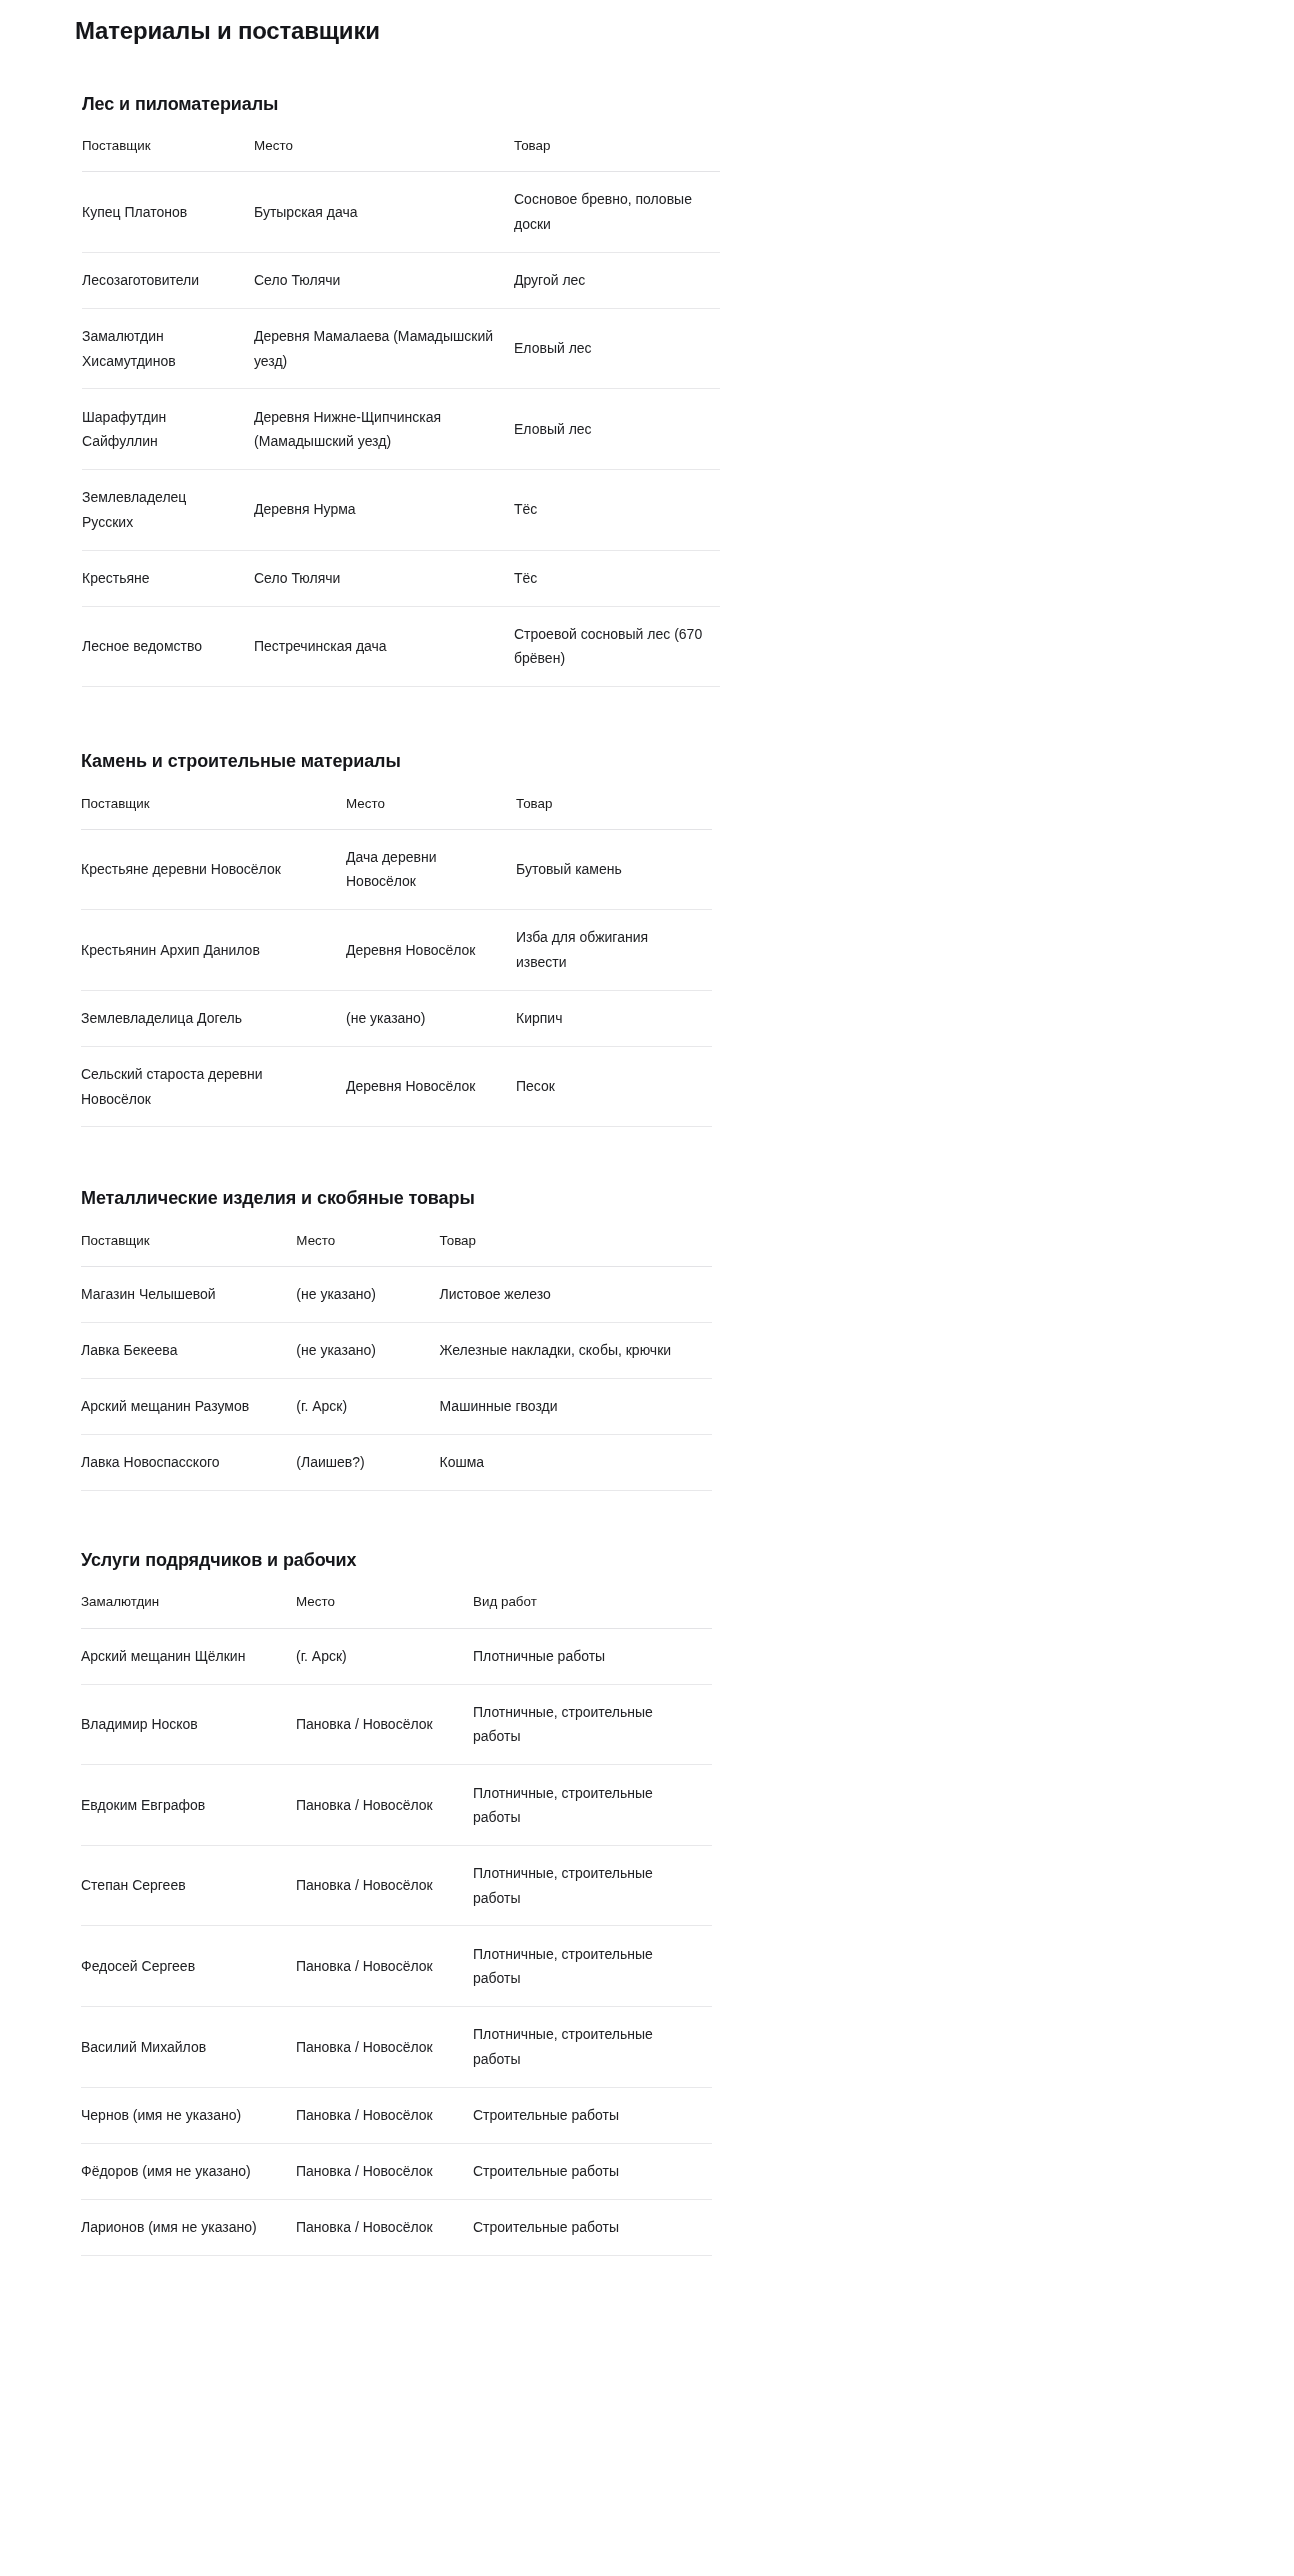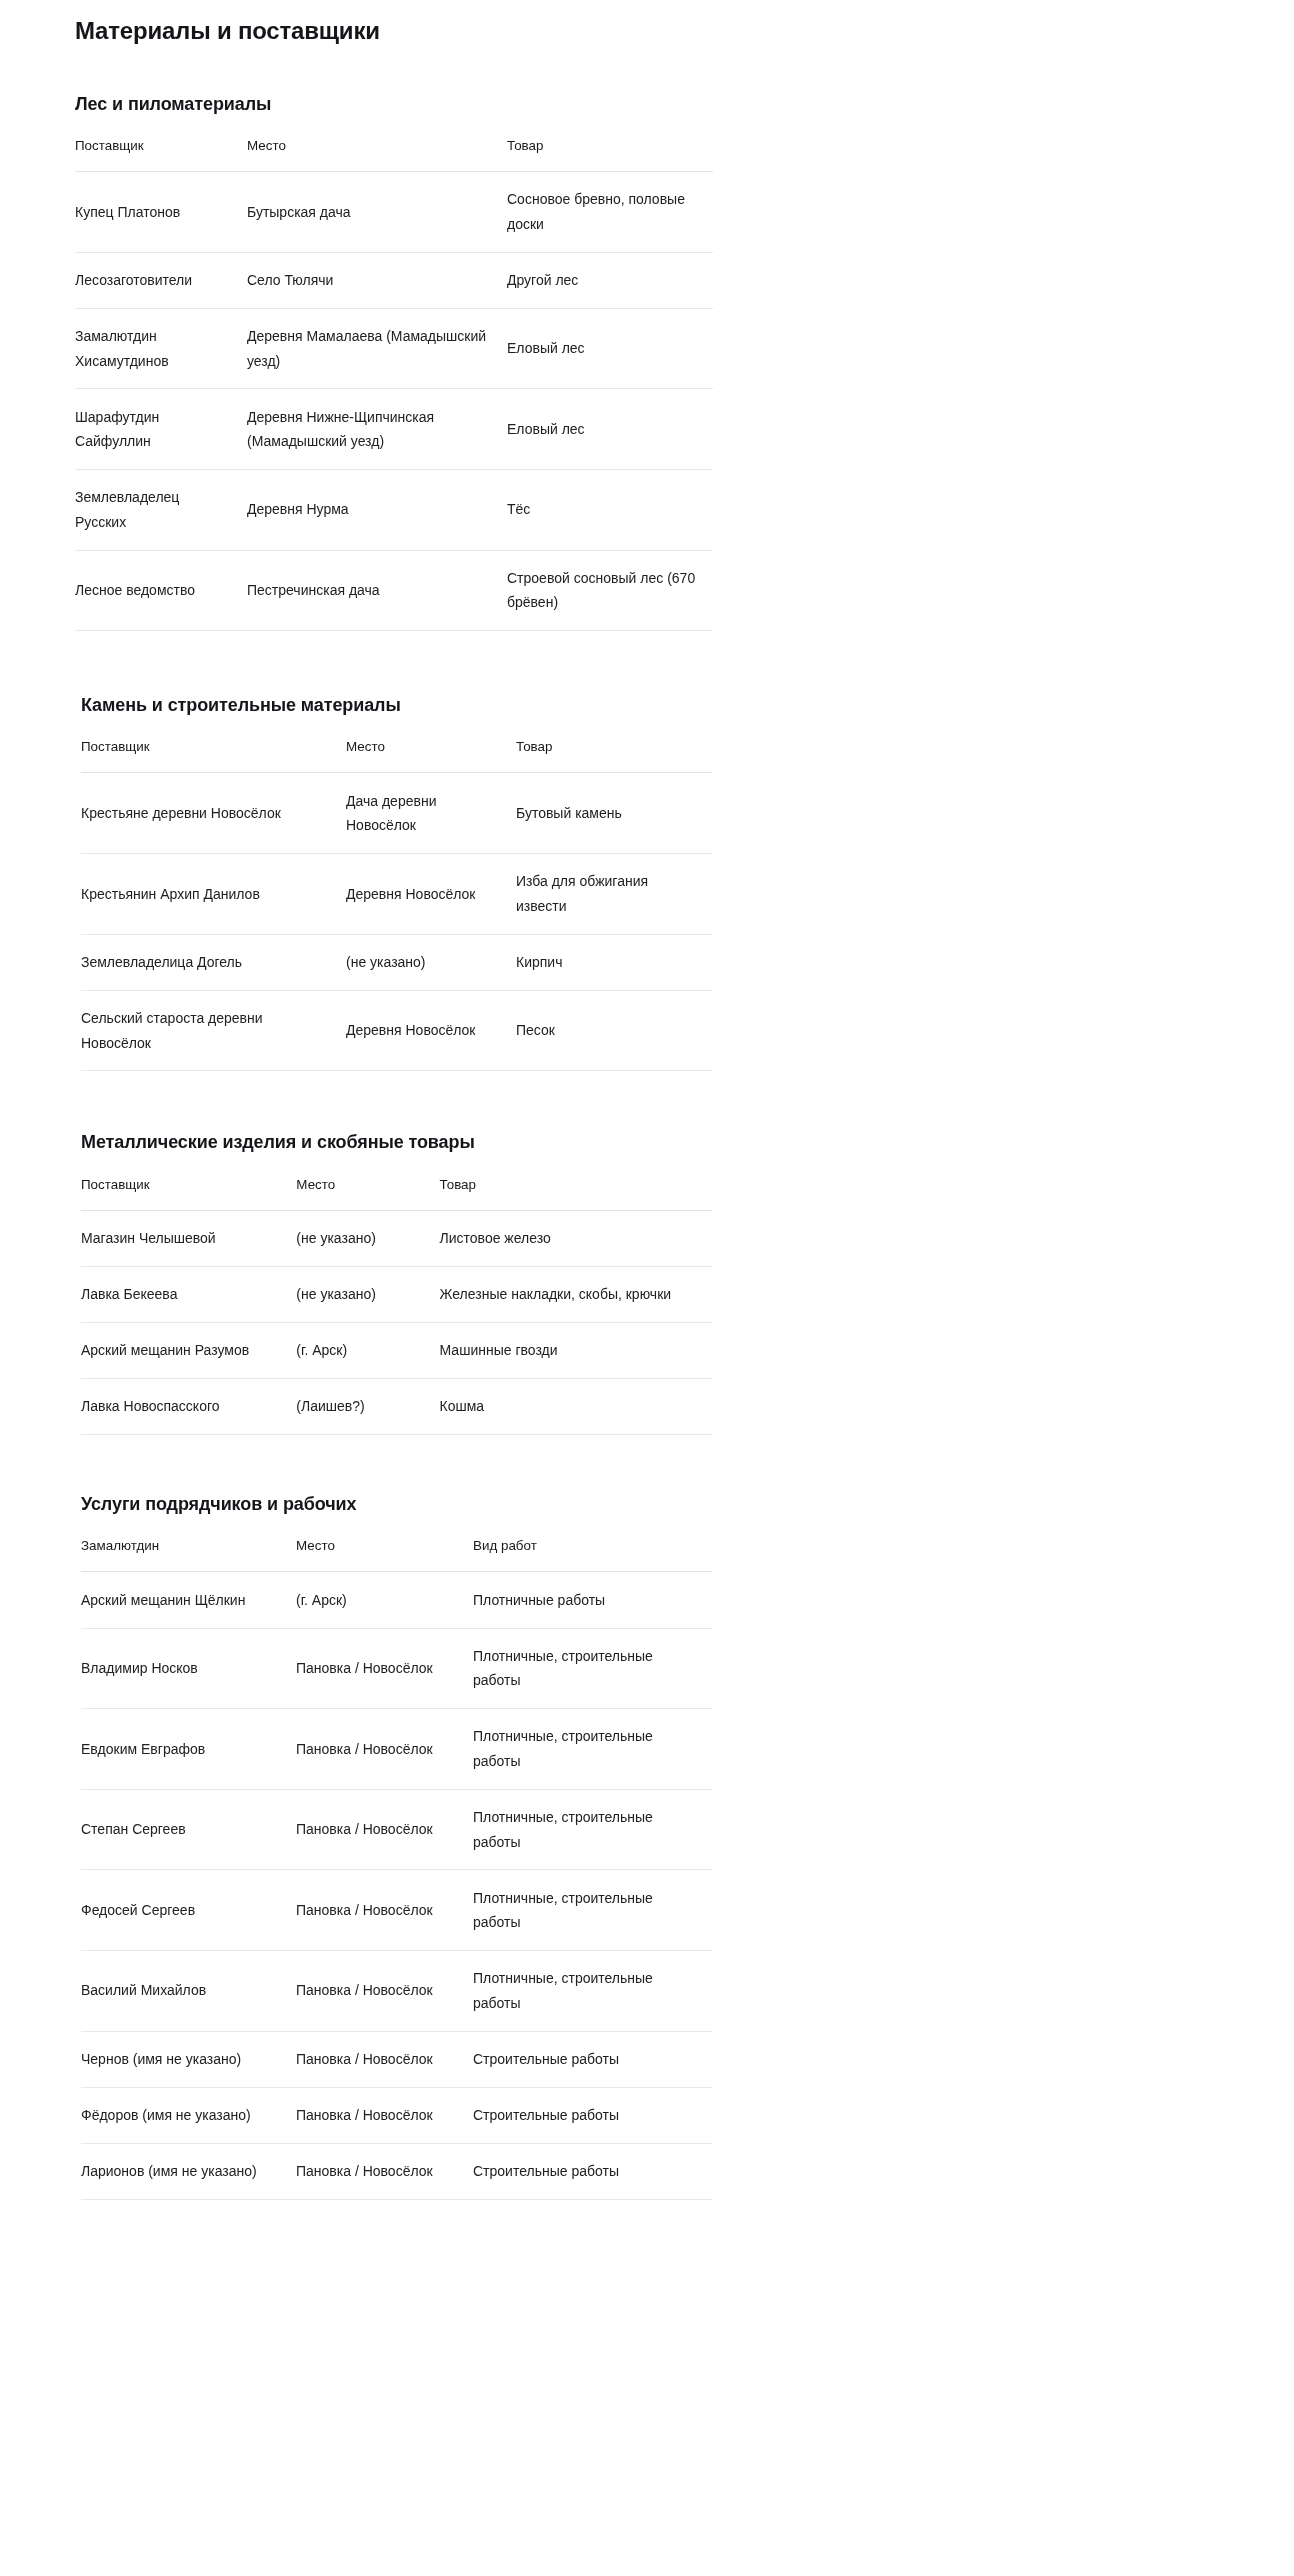--- a/index.html
+++ b/index.html
@@ -32,21 +32,21 @@
     font-size: 18px;
     font-weight: 700;
     color: #15161a;
     margin: 0;
     letter-spacing: -0.1px;
     line-height: 1.35;
   }
   .section {
     box-sizing: border-box;
   }
-  .section-1 { padding: 44px 0 0 75px; }
+  .section-1 { padding: 44px 0 0 75px; margin-left: 7px; }
   .section-2 { padding: 62px 0 0 81px; }
   .section-3 { padding: 59px 0 0 81px; }
   .section-4 { padding: 57px 0 0 81px; }
 
   table.data-table {
     border-collapse: collapse;
     table-layout: fixed;
     margin-top: 21px;
     font-size: 14px;
   }
@@ -141,20 +141,25 @@
           <td>Шарафутдин Сайфуллин</td>
           <td>Деревня Нижне-Щипчинская (Мамадышский уезд)</td>
           <td>Еловый лес</td>
         </tr>
         <tr>
           <td>Землевладелец Русских</td>
           <td>Деревня Нурма</td>
           <td>Тёс</td>
         </tr>
         <tr>
+          <td>Крестьяне</td>
+          <td>Село Тюлячи</td>
+          <td>Тёс</td>
+        </tr>
+        <tr>
           <td>Лесное ведомство</td>
           <td>Пестречинская дача</td>
           <td>Строевой сосновый лес (670 брёвен)</td>
         </tr>
       </tbody>
     </table>
   </div>
 
   <div class="section section-2">
     <h2 class="section-title">Камень и строительные материалы</h2>

